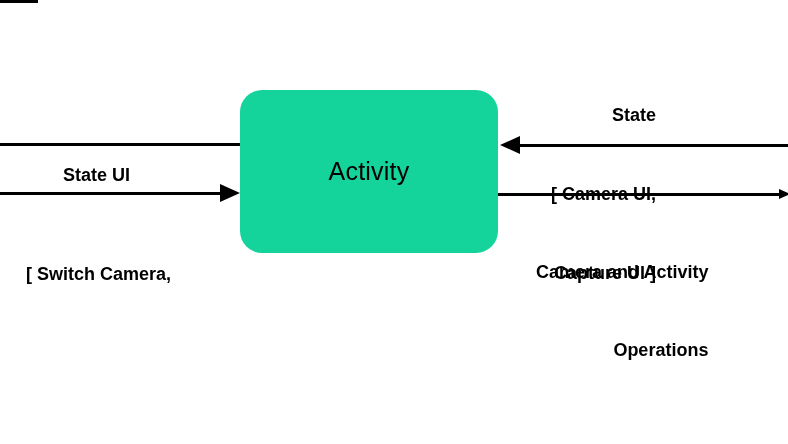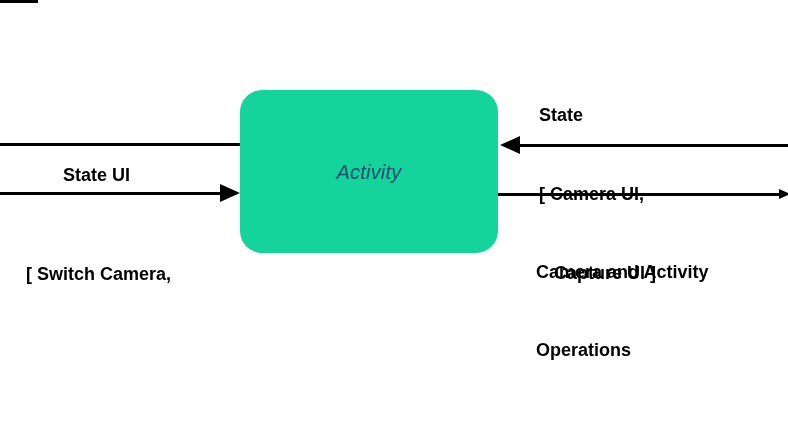--- a/index.html
+++ b/index.html
@@ -34,26 +34,25 @@
     top: 90px;
     width: 258px;
     height: 163px;
     background: #15d49b;
     border-radius: 22px;
     display: flex;
     align-items: center;
     justify-content: center;
   }
   .node-label {
-    color: #0c4a6e;
-    font-size: 20px;
+    color: #000000;
+    font-size: 25px;
     font-weight: 400;
     letter-spacing: 0.2px;
     line-height: 1;
-    font-style: italic;
   }
 
   
   .edge-line {
     position: absolute;
     height: 3px;
     background: #000000;
   }
 
   
@@ -77,20 +76,21 @@
     border-bottom: 5px solid transparent;
     border-left: 11px solid #000000;
   }
 
   
   .edge-label {
     position: absolute;
     font-size: 18px;
     line-height: 1.47;
     white-space: pre;
+    text-align: right;
   }
   .edge-label .hdr {
     display: block;
     font-weight: 700;
     font-size: 18px;
     line-height: 1.4;
   }
   .edge-label .itm {
     display: block;
     font-weight: 700;

